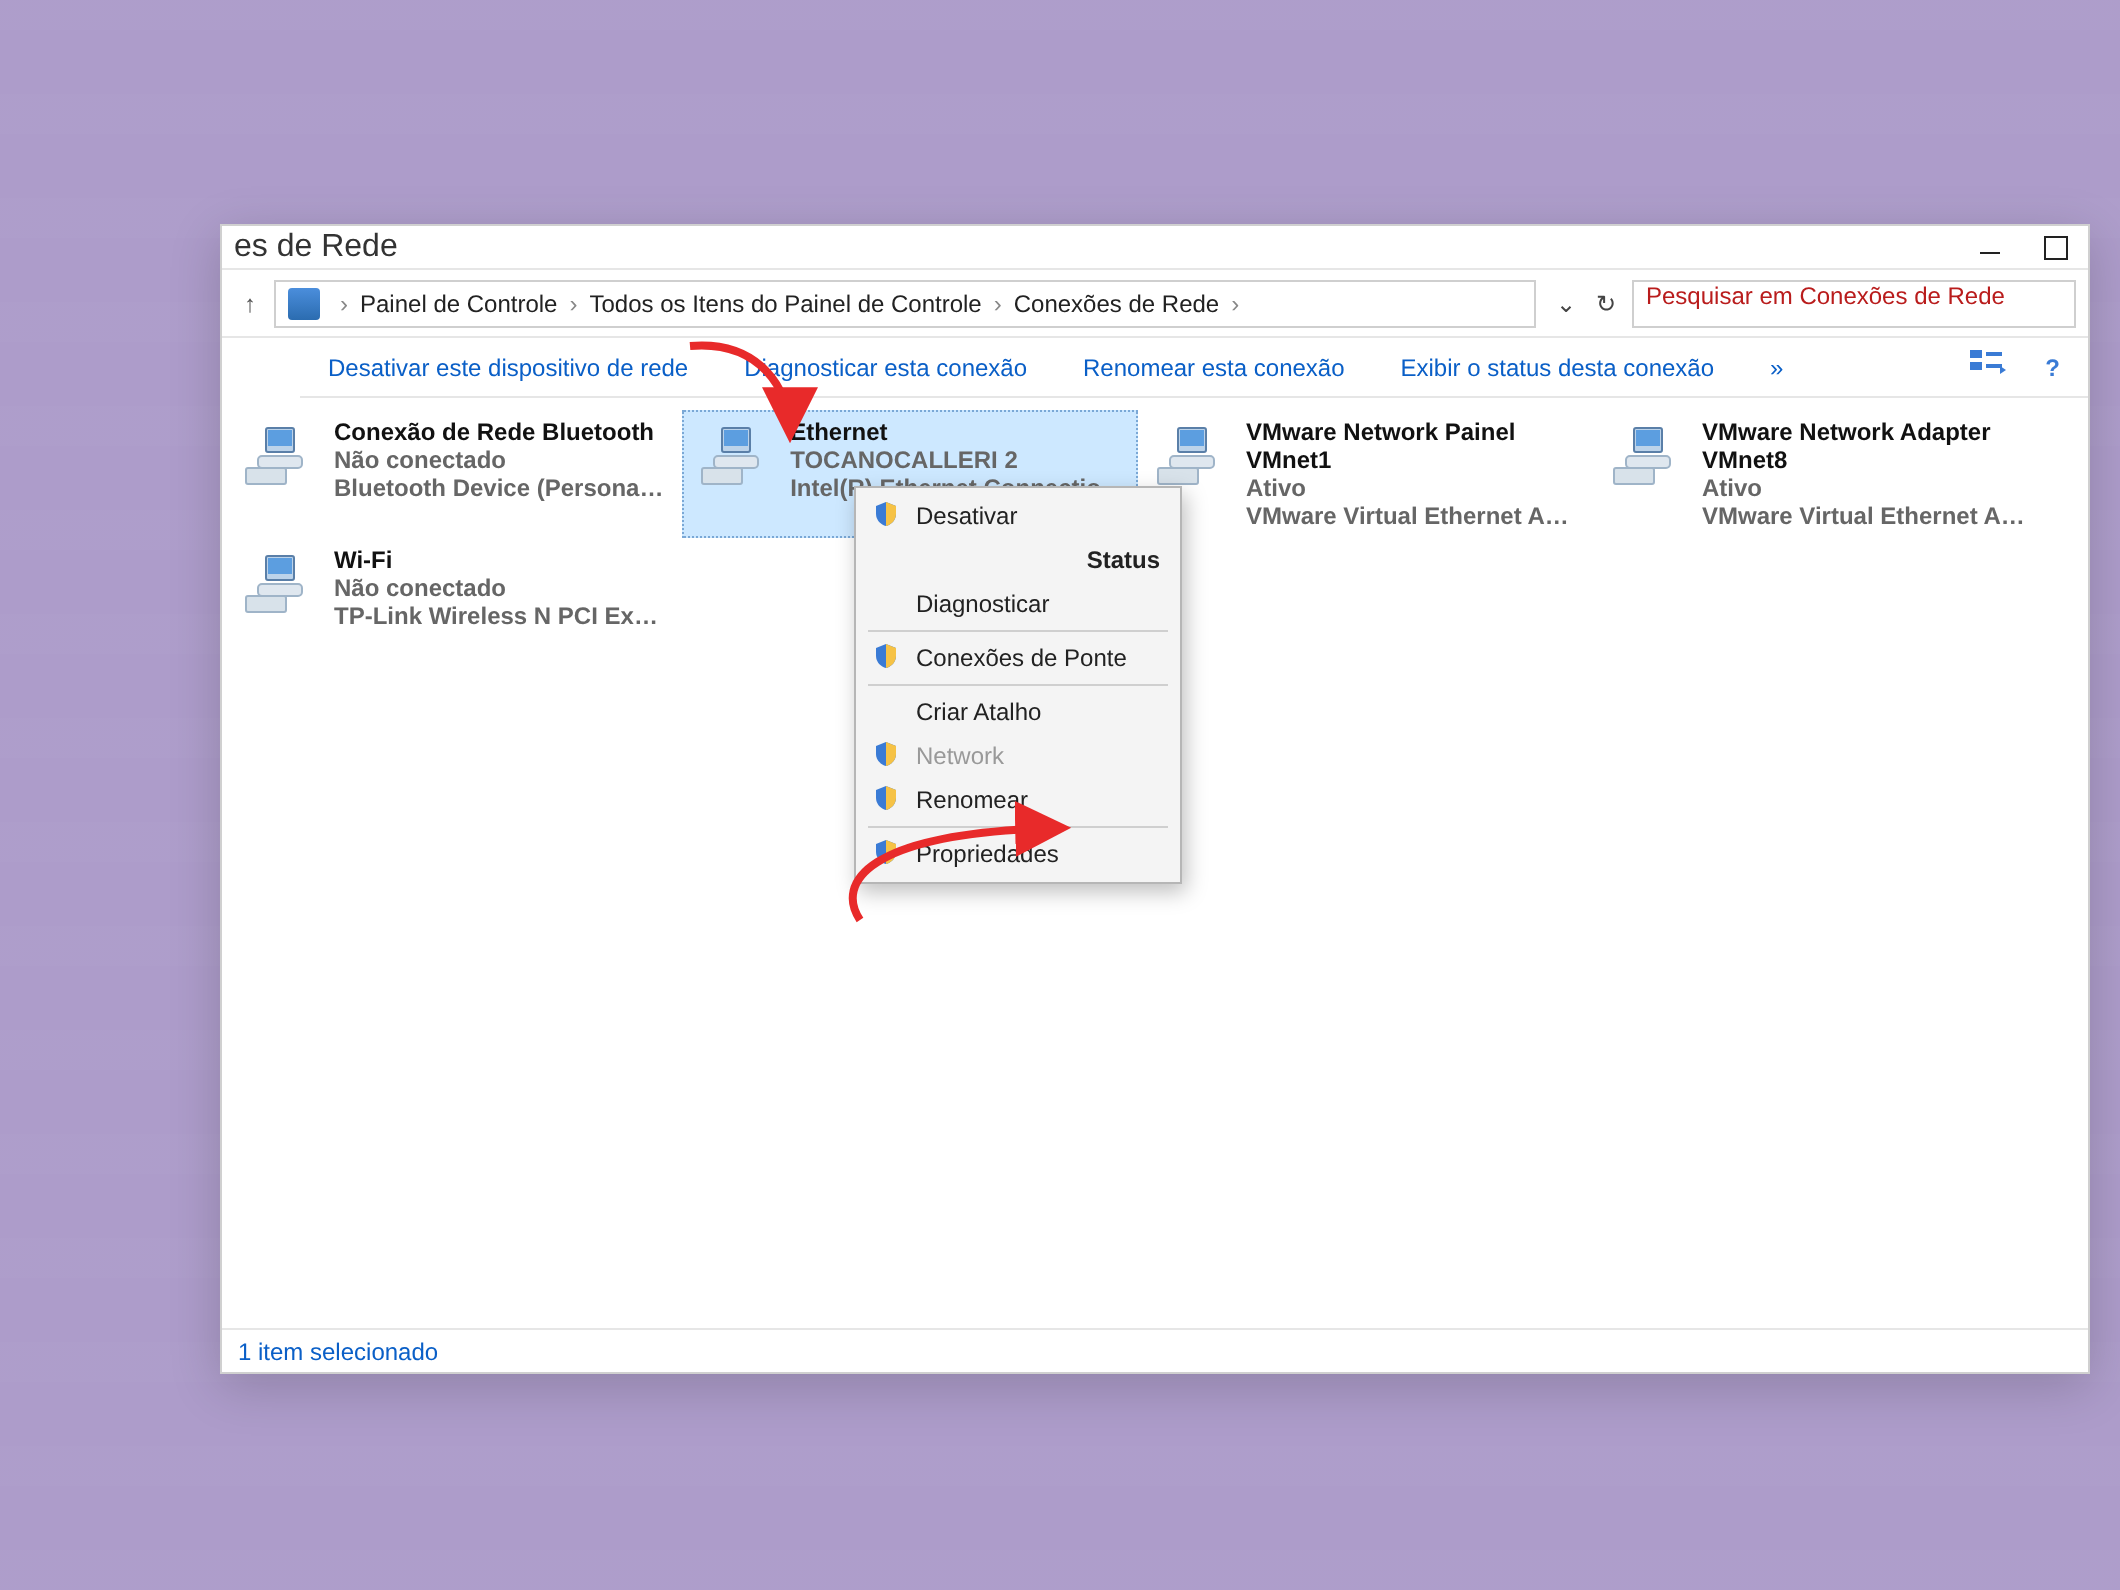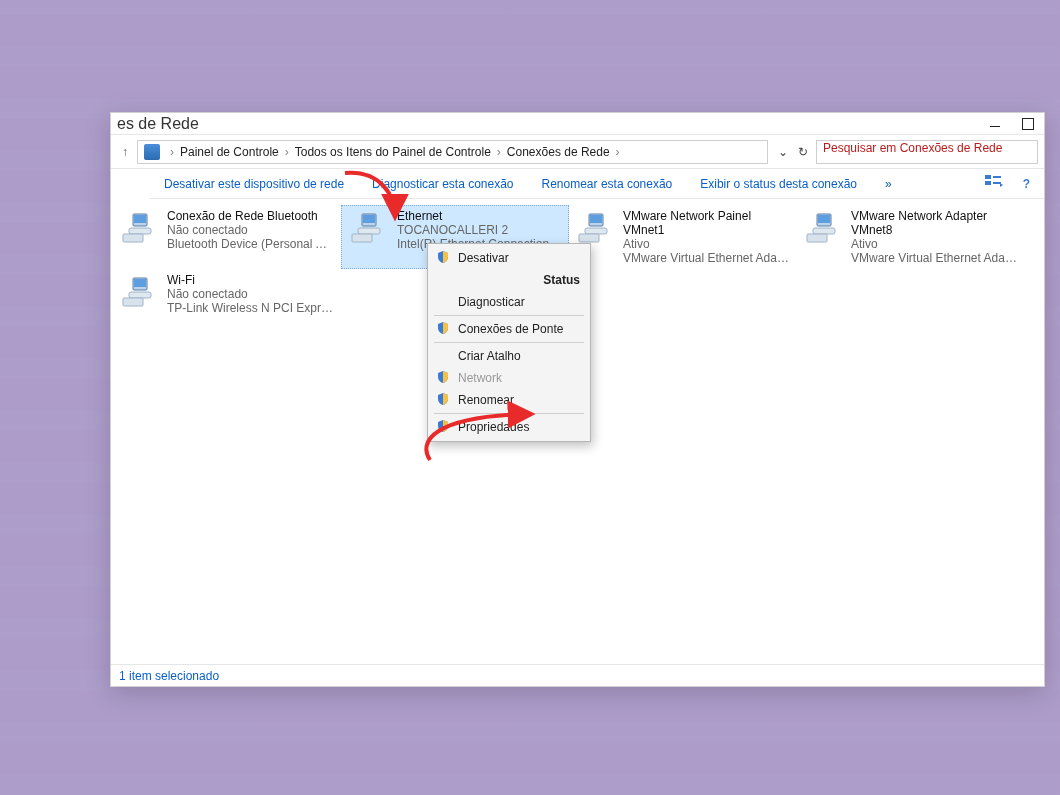--- a/index.html
+++ b/index.html
@@ -74,21 +74,21 @@
   }
   .row { display:flex; }
   .adapter {
     width: 228px;
     display:flex; gap:8px;
     padding:4px 6px;
   }
   .adapter.sel { background:#cde8ff; outline:1px dotted #7aa8d6; outline-offset:-1px;}
   .adapter-icon { width:42px; height:36px; display:flex; align-items:center; justify-content:center;}
   .adapter-icon svg { width:40px; height:34px;}
-  .adapter-text { line-height:14px; overflow:hidden;}
+  .adapter-text { line-height:14px; overflow:hidden;font-weight:bold;}
   .adapter-text .name { color:#111;}
   .adapter-text .status { color:#666;}
   .adapter-text .desc { color:#666; white-space:nowrap; overflow:hidden; text-overflow:ellipsis;}
   
   .ctxmenu {
     position:absolute;
     left:316px; top:44px;
     width:164px;
     background:#f4f4f4;
     border:1px solid #b6b6b6;

